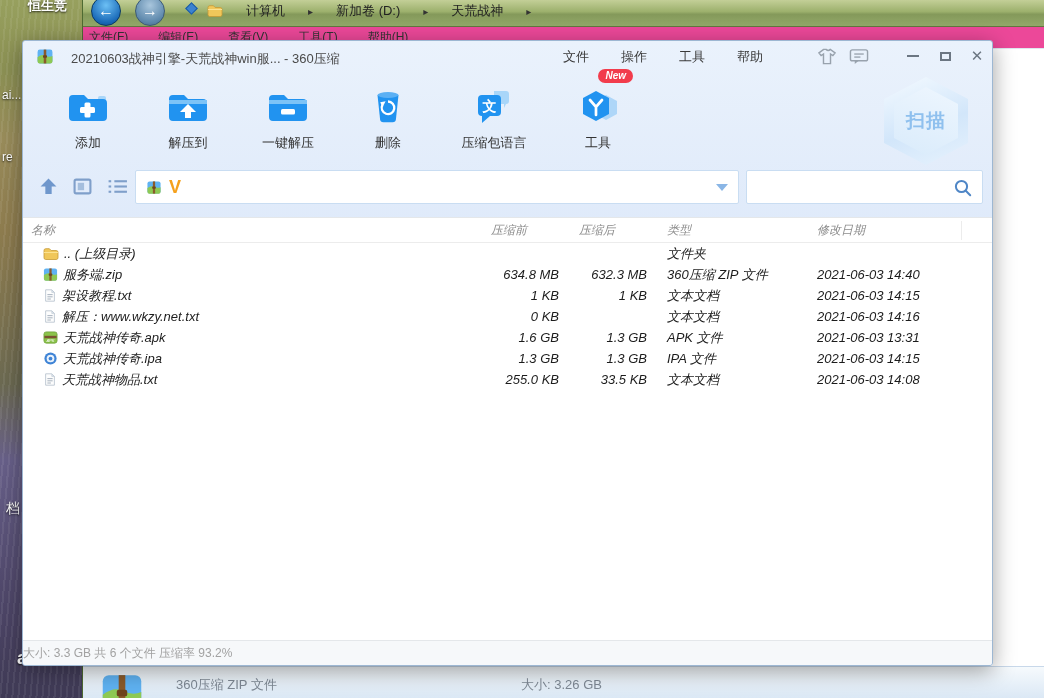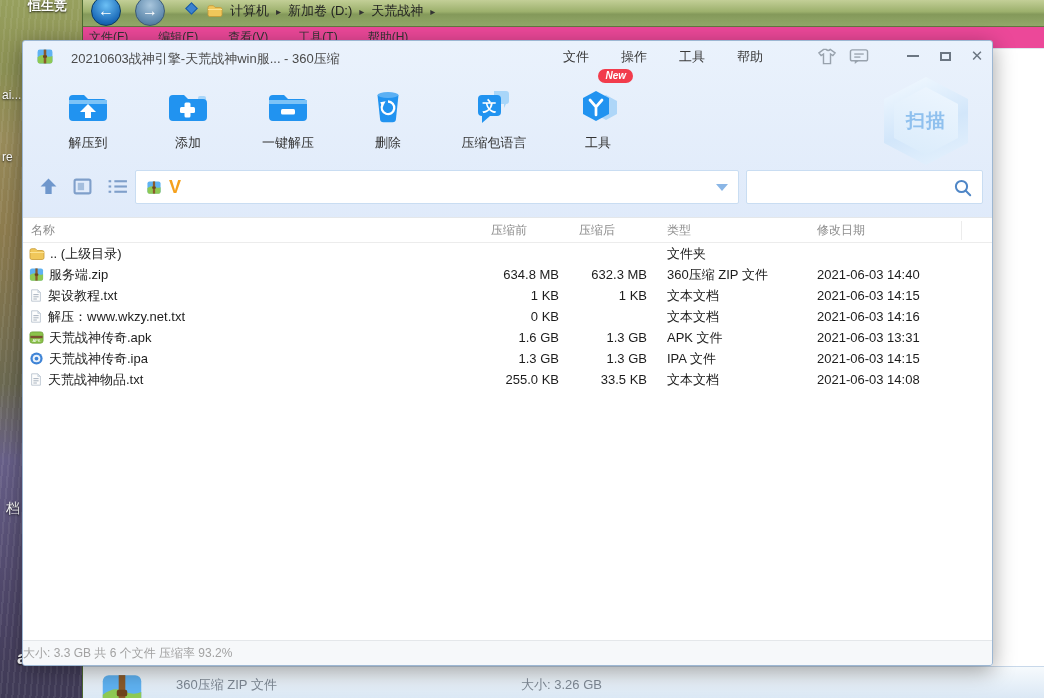--- a/index.html
+++ b/index.html
@@ -14,21 +14,21 @@
 
   
   #explorer { position:absolute; left:82px; top:0; width:962px; height:698px; background:#fff; border-left:1px solid #4e6a32; }
   #exp-nav { position:absolute; left:0; top:0; width:100%; height:27px;
     background:linear-gradient(180deg,#c3cf97 0%,#9cb06c 45%,#84995a 55%,#93a869 100%); border-bottom:1px solid #63763f; }
   .nav-circle { position:absolute; top:-4px; width:30px; height:30px; border-radius:50%;
     background:radial-gradient(circle at 50% 30%,#6cc0f5,#1a6ab8 70%,#0d4a8a); border:1px solid #0c3a66;
     color:#fff; text-align:center; line-height:28px; font-size:16px; font-weight:bold; }
   .nav-circle.dis { background:radial-gradient(circle at 50% 30%,#a9c6dd,#5c87ab 70%,#46698a); border-color:#3d5a75; }
   #exp-drop { position:absolute; left:104px; top:4px; width:9px; height:9px; background:#3b82d0; transform:rotate(45deg); border:1px solid #1c5a9e; }
-  #exp-crumb { position:absolute; left:124px; top:0; height:22px; display:flex; align-items:center; gap:7px; font-size:13px; color:#222; }
+  #exp-crumb { position:absolute; left:124px; top:0; height:22px; display:flex; align-items:center; gap:23px; font-size:13px; color:#222; }
   .crumb-sep { color:#333; font-size:10px; }
   #exp-menu { position:absolute; left:0; top:27px; width:100%; height:22px; background:#ec4899; border-bottom:1px solid #dfe7ef;
     display:flex; gap:30px; padding-left:6px; font-size:12px; color:#333; line-height:20px; }
   #exp-details { position:absolute; left:0; top:666px; width:100%; height:32px;
     background:linear-gradient(180deg,#f6fafd,#dbe8f5); border-top:1px solid #c8d8ea; overflow:hidden; }
   #exp-details .big-ico { position:absolute; left:16px; top:4px; }
   #exp-details .dtype { position:absolute; left:93px; top:9px; font-size:13px; color:#7e8894; }
   #exp-details .dsize { position:absolute; left:438px; top:9px; font-size:13px; color:#7e8894; }
 
   
@@ -72,27 +72,27 @@
     display:flex; align-items:center; padding:0 10px; gap:7px; }
   #addrbox .atext { font-size:13px; color:#2a2a2a; white-space:nowrap; overflow:hidden; }
   #addrbox .vmark { font-size:18px; font-weight:800; color:#f5a11d; line-height:18px; }
   #addrbox .acaret { margin-left:auto; width:0; height:0; border-left:6px solid transparent; border-right:6px solid transparent; border-top:7px solid #8ab6e6; }
   #searchbox { position:absolute; left:723px; top:1px; width:237px; height:34px; background:#fff; border:1px solid #c9ddf2; border-radius:2px; }
   #searchbox input { position:absolute; left:8px; top:4px; width:195px; height:24px; border:none; outline:none; font-size:13px; font-family:inherit; background:transparent; }
   #searchbox svg { position:absolute; right:9px; top:7px; }
 
   
   #zlist { position:absolute; left:0; top:176px; width:969px; height:424px; background:#fff; border-top:1px solid #e4e7ea; }
-  .lrow { display:grid; grid-template-columns:458px 88px 88px 150px 185px; align-items:center; }
+  .lrow { display:grid; grid-template-columns:458px 88px 88px 150px 185px; align-items:center;font-style:italic; }
   #lheader { height:25px; color:#8c8c8c; font-size:12px; border-bottom:1px solid #ececec; }
   #lheader span { padding-left:10px; }
   #lheader span:first-child { padding-left:8px; }
   #lheader .hdiv { position:absolute; left:938px; top:3px; height:19px; border-left:1px solid #ececec; }
   .frow { height:21px; font-size:13px; color:#1c1c1c; cursor:default; }
-  .c-name { display:flex; align-items:center; gap:5px; padding-left:6px; white-space:nowrap; overflow:hidden; }
+  .c-name { display:flex; align-items:center; gap:5px; padding-left:20px; white-space:nowrap; overflow:hidden; }
   .c-num { text-align:right; padding-right:10px; }
   .c-type,.c-date { padding-left:10px; white-space:nowrap; }
 
   
   #zstatus { position:absolute; left:0; top:599px; width:969px; height:25px; background:#f6f8fa; border-top:1px solid #e4e7ea;
     font-size:12px; color:#a2a2a2; line-height:24px; border-radius:0 0 3px 3px; }
 
   svg { display:block; }
 </style>
 </head>
@@ -182,37 +182,37 @@
             <i></i>
           </span>
         <span class="ctl ctl-close">✕</span>
       </div>
     </div>
 
     <div id="ztoolbar">
       <div class="tb-btn">
         <span class="tb-ico">
           <svg width="46" height="38" viewBox="0 0 46 38">
-              <path d="M4 10 q0-4 4-4 h11 l4 4 h15 q4 0 4 4 v14 q0 4-4 4 H8 q-4 0-4-4z" fill="#2193f0"></path>
-              <rect x="4" y="11" width="38" height="4" fill="#7cc3f7"></rect>
-              <polygon points="23,15 31,23 26,23 26,29 20,29 20,23 15,23" fill="#fff"></polygon>
-            </svg>
-        </span>
-        <span class="tb-label">解压到</span>
-      </div>
-      <div class="tb-btn">
-        <span class="tb-ico">
-          <svg width="46" height="38" viewBox="0 0 46 38">
               <rect x="33" y="7" width="8" height="24" rx="2" fill="#a9d6f9"></rect>
               <path d="M4 10 q0-4 4-4 h11 l4 4 h15 q4 0 4 4 v14 q0 4-4 4 H8 q-4 0-4-4z" fill="#2193f0"></path>
               <rect x="19.5" y="13.5" width="6" height="15" rx="1.5" fill="#fff"></rect>
               <rect x="15" y="18" width="15" height="6" rx="1.5" fill="#fff"></rect>
             </svg>
         </span>
         <span class="tb-label">添加</span>
+      </div>
+      <div class="tb-btn">
+        <span class="tb-ico">
+          <svg width="46" height="38" viewBox="0 0 46 38">
+              <path d="M4 10 q0-4 4-4 h11 l4 4 h15 q4 0 4 4 v14 q0 4-4 4 H8 q-4 0-4-4z" fill="#2193f0"></path>
+              <rect x="4" y="11" width="38" height="4" fill="#7cc3f7"></rect>
+              <polygon points="23,15 31,23 26,23 26,29 20,29 20,23 15,23" fill="#fff"></polygon>
+            </svg>
+        </span>
+        <span class="tb-label">解压到</span>
       </div>
       <div class="tb-btn">
         <span class="tb-ico">
           <svg width="46" height="38" viewBox="0 0 46 38">
               <path d="M4 10 q0-4 4-4 h11 l4 4 h15 q4 0 4 4 v14 q0 4-4 4 H8 q-4 0-4-4z" fill="#2193f0"></path>
               <rect x="4" y="11" width="38" height="4" fill="#7cc3f7"></rect>
               <rect x="16" y="20" width="14" height="5.5" rx="1.5" fill="#fff"></rect>
             </svg>
         </span>
         <span class="tb-label">一键解压</span>

